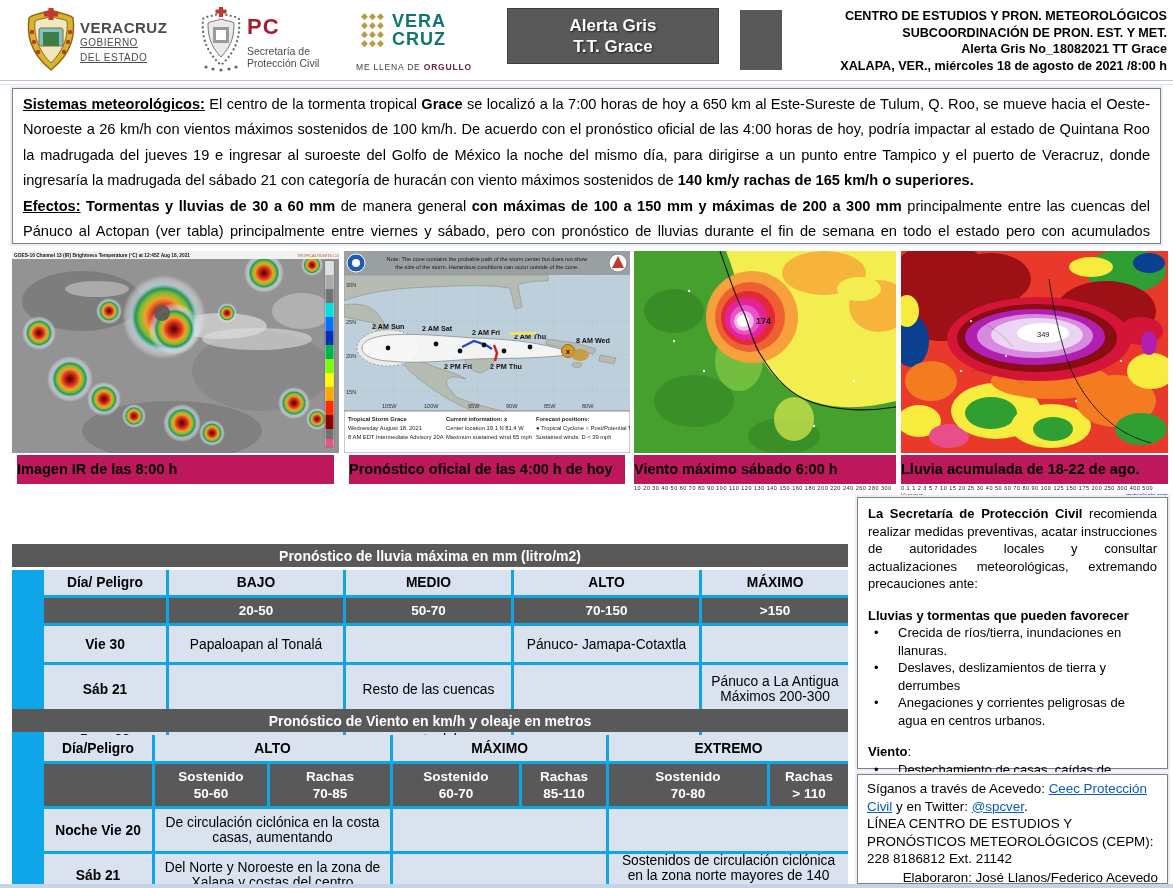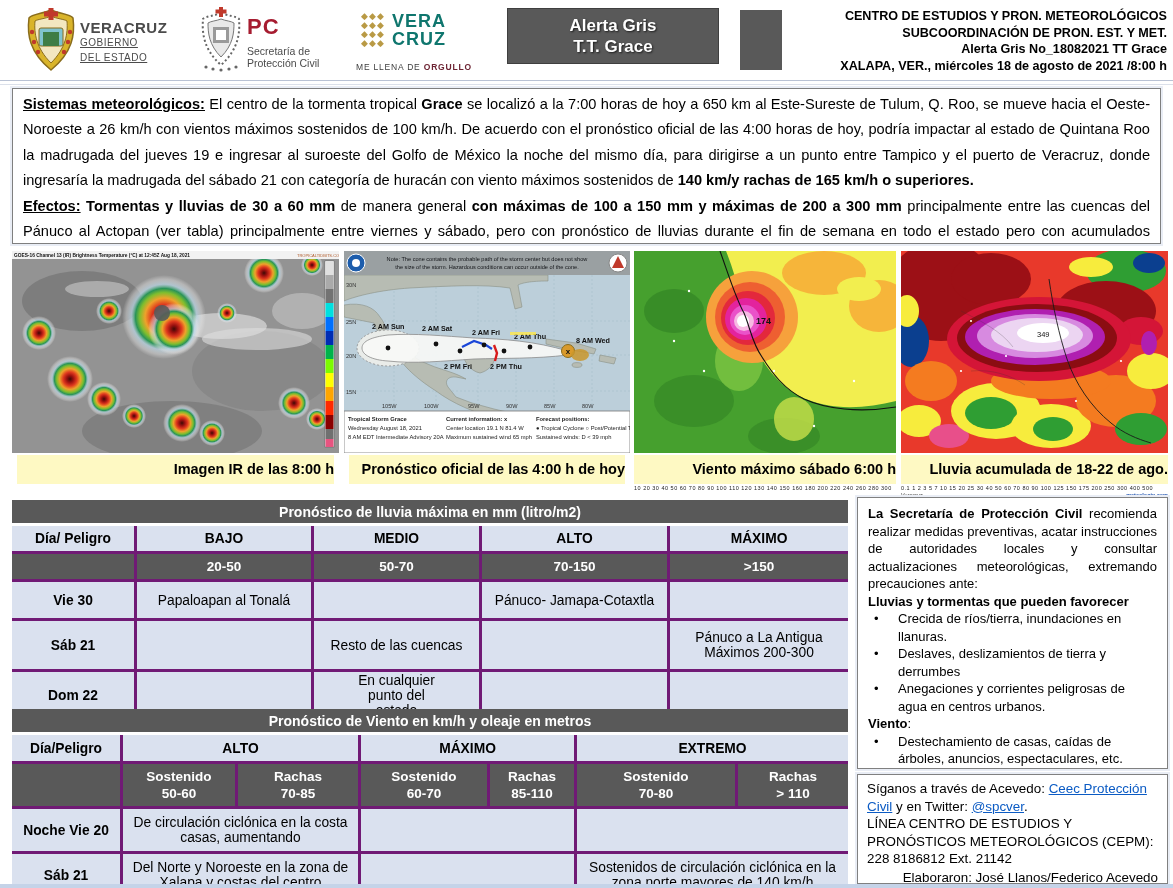--- a/index.html
+++ b/index.html
@@ -35,49 +35,49 @@
   
   .summary { position:absolute; left:12px; top:88px; width:1149px; height:156px;
     border:1.5px solid #7f7f7f; box-shadow:0 0 0 2px #e9edf5; padding:3px 10px;
     font-size:14.6px; line-height:25.4px; text-align:justify; overflow:hidden; }
   .b { font-weight:bold; }
   .u { text-decoration:underline; }
 
   
   .panel { position:absolute; top:251px; }
   .panel .img { width:100%; height:202px; display:block; }
-  .caption { margin-top:2px; height:29px; background:#fef9c3; text-align:right;
+  .caption { margin-top:2px; height:29px; background:#be185d; text-align:left;
     font-weight:bold; font-size:14.5px; line-height:29px; }
   .cap-inset { margin-left:5px; margin-right:5px; }
   .scale-strip { margin-top:1px; font-size:5.5px; color:#222; white-space:nowrap; overflow:hidden; letter-spacing:.5px; }
   .src-lines { font-size:5.5px; color:#444; line-height:7px; margin-top:1px; display:flex; justify-content:space-between; }
   .src-left div { text-align:left; }
   .brand { color:#1a4fae; font-weight:bold; }
 
   
   .tbl-title { background:#595959; color:#fff; font-weight:bold; font-size:14px;
     text-align:center; display:flex; align-items:center; justify-content:center; }
-  .grid { display:grid; gap:3px; background:#701a75; }
+  .grid { display:grid; gap:3px; background:#0ea5e9;padding-left:32px; }
   .cell { background:#dae1ef; display:flex; align-items:center; justify-content:center;
     text-align:center; font-size:13.8px; padding:2px 6px; white-space:pre-line; }
   .cell.hd { font-weight:bold; }
   .cell.dk { background:#595959; color:#fff; font-weight:bold; font-size:13.5px; line-height:17px; }
   .rain-tbl   { position:absolute; left:12px; top:500px; width:836px; }
-  .rain-title { height:23px; margin-bottom:3px; }
+  .rain-title { height:23px; margin-bottom:3px;margin-top:44px; }
   .rain-grid  { grid-template-columns:122px 174px 165px 185px 1fr; grid-template-rows:25px 25px 36px 48px 46px; }
   .wind-tbl   { position:absolute; left:12px; top:709px; width:836px; }
   .wind-title { height:23px; margin-bottom:3px; }
   .wind-grid  { grid-template-columns:108px 112px 120px 126px 84px 158px 1fr; grid-template-rows:26px 42px 42px 42px; }
 
   
   .sidebar { position:absolute; left:857px; top:497px; width:311px; height:272px; background:#fff;
     border:1.5px solid #808080; box-shadow:0 0 0 2px #e9edf5; padding:7px 10px 4px 10px;
     font-size:13px; line-height:17.5px; }
   .sidebar .intro { text-align:justify; }
-  .sidebar .sec-title { font-weight:bold; }
+  .sidebar .sec-title { font-weight:bold; margin-top:14px; }
   .bullet-row { display:flex; }
   .bullet-row .dot { width:30px; flex:0 0 30px; padding-left:6px; }
   .bullet-row .bt  { flex:1; }
 
   
   .contact { position:absolute; left:857px; top:774px; width:311px; height:110px; background:#fff;
     border:1.5px solid #808080; box-shadow:0 0 0 2px #e9edf5; padding:5px 9px;
     font-size:13.4px; line-height:17.5px; }
   .contact a { color:#0b5bc4; text-decoration:underline; cursor:pointer; }
   .authors { text-align:right; margin-top:1px; }

